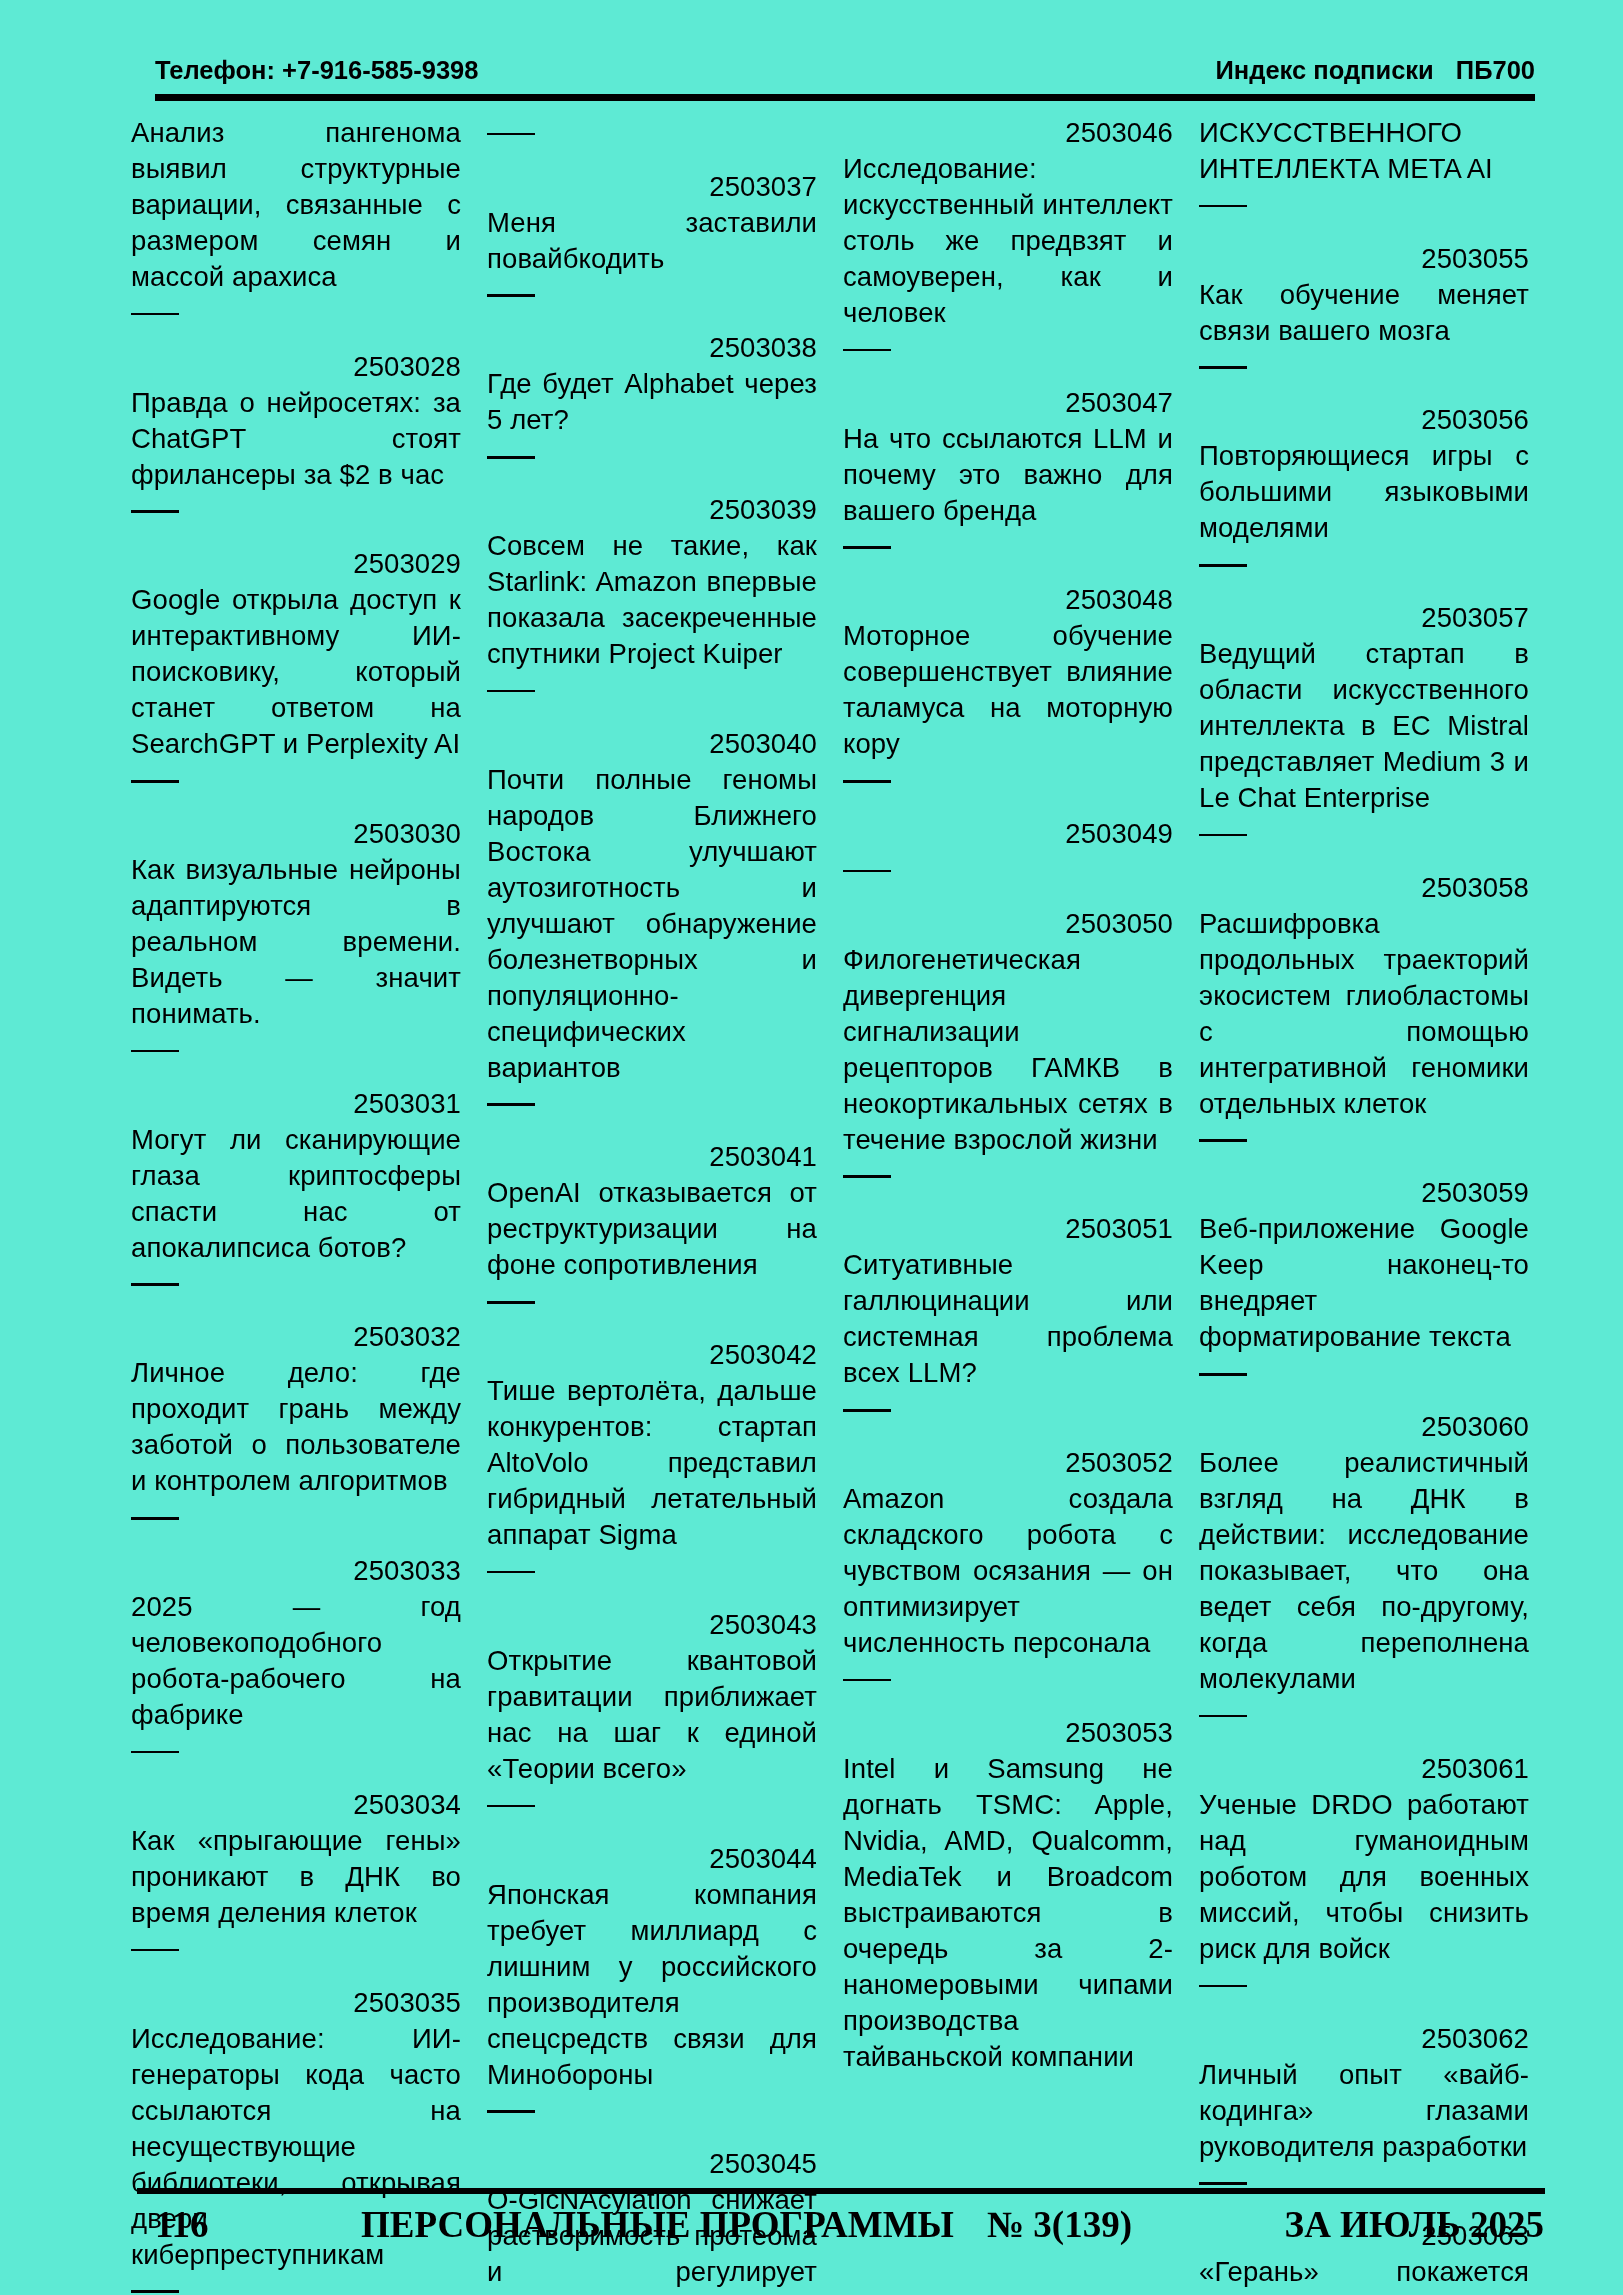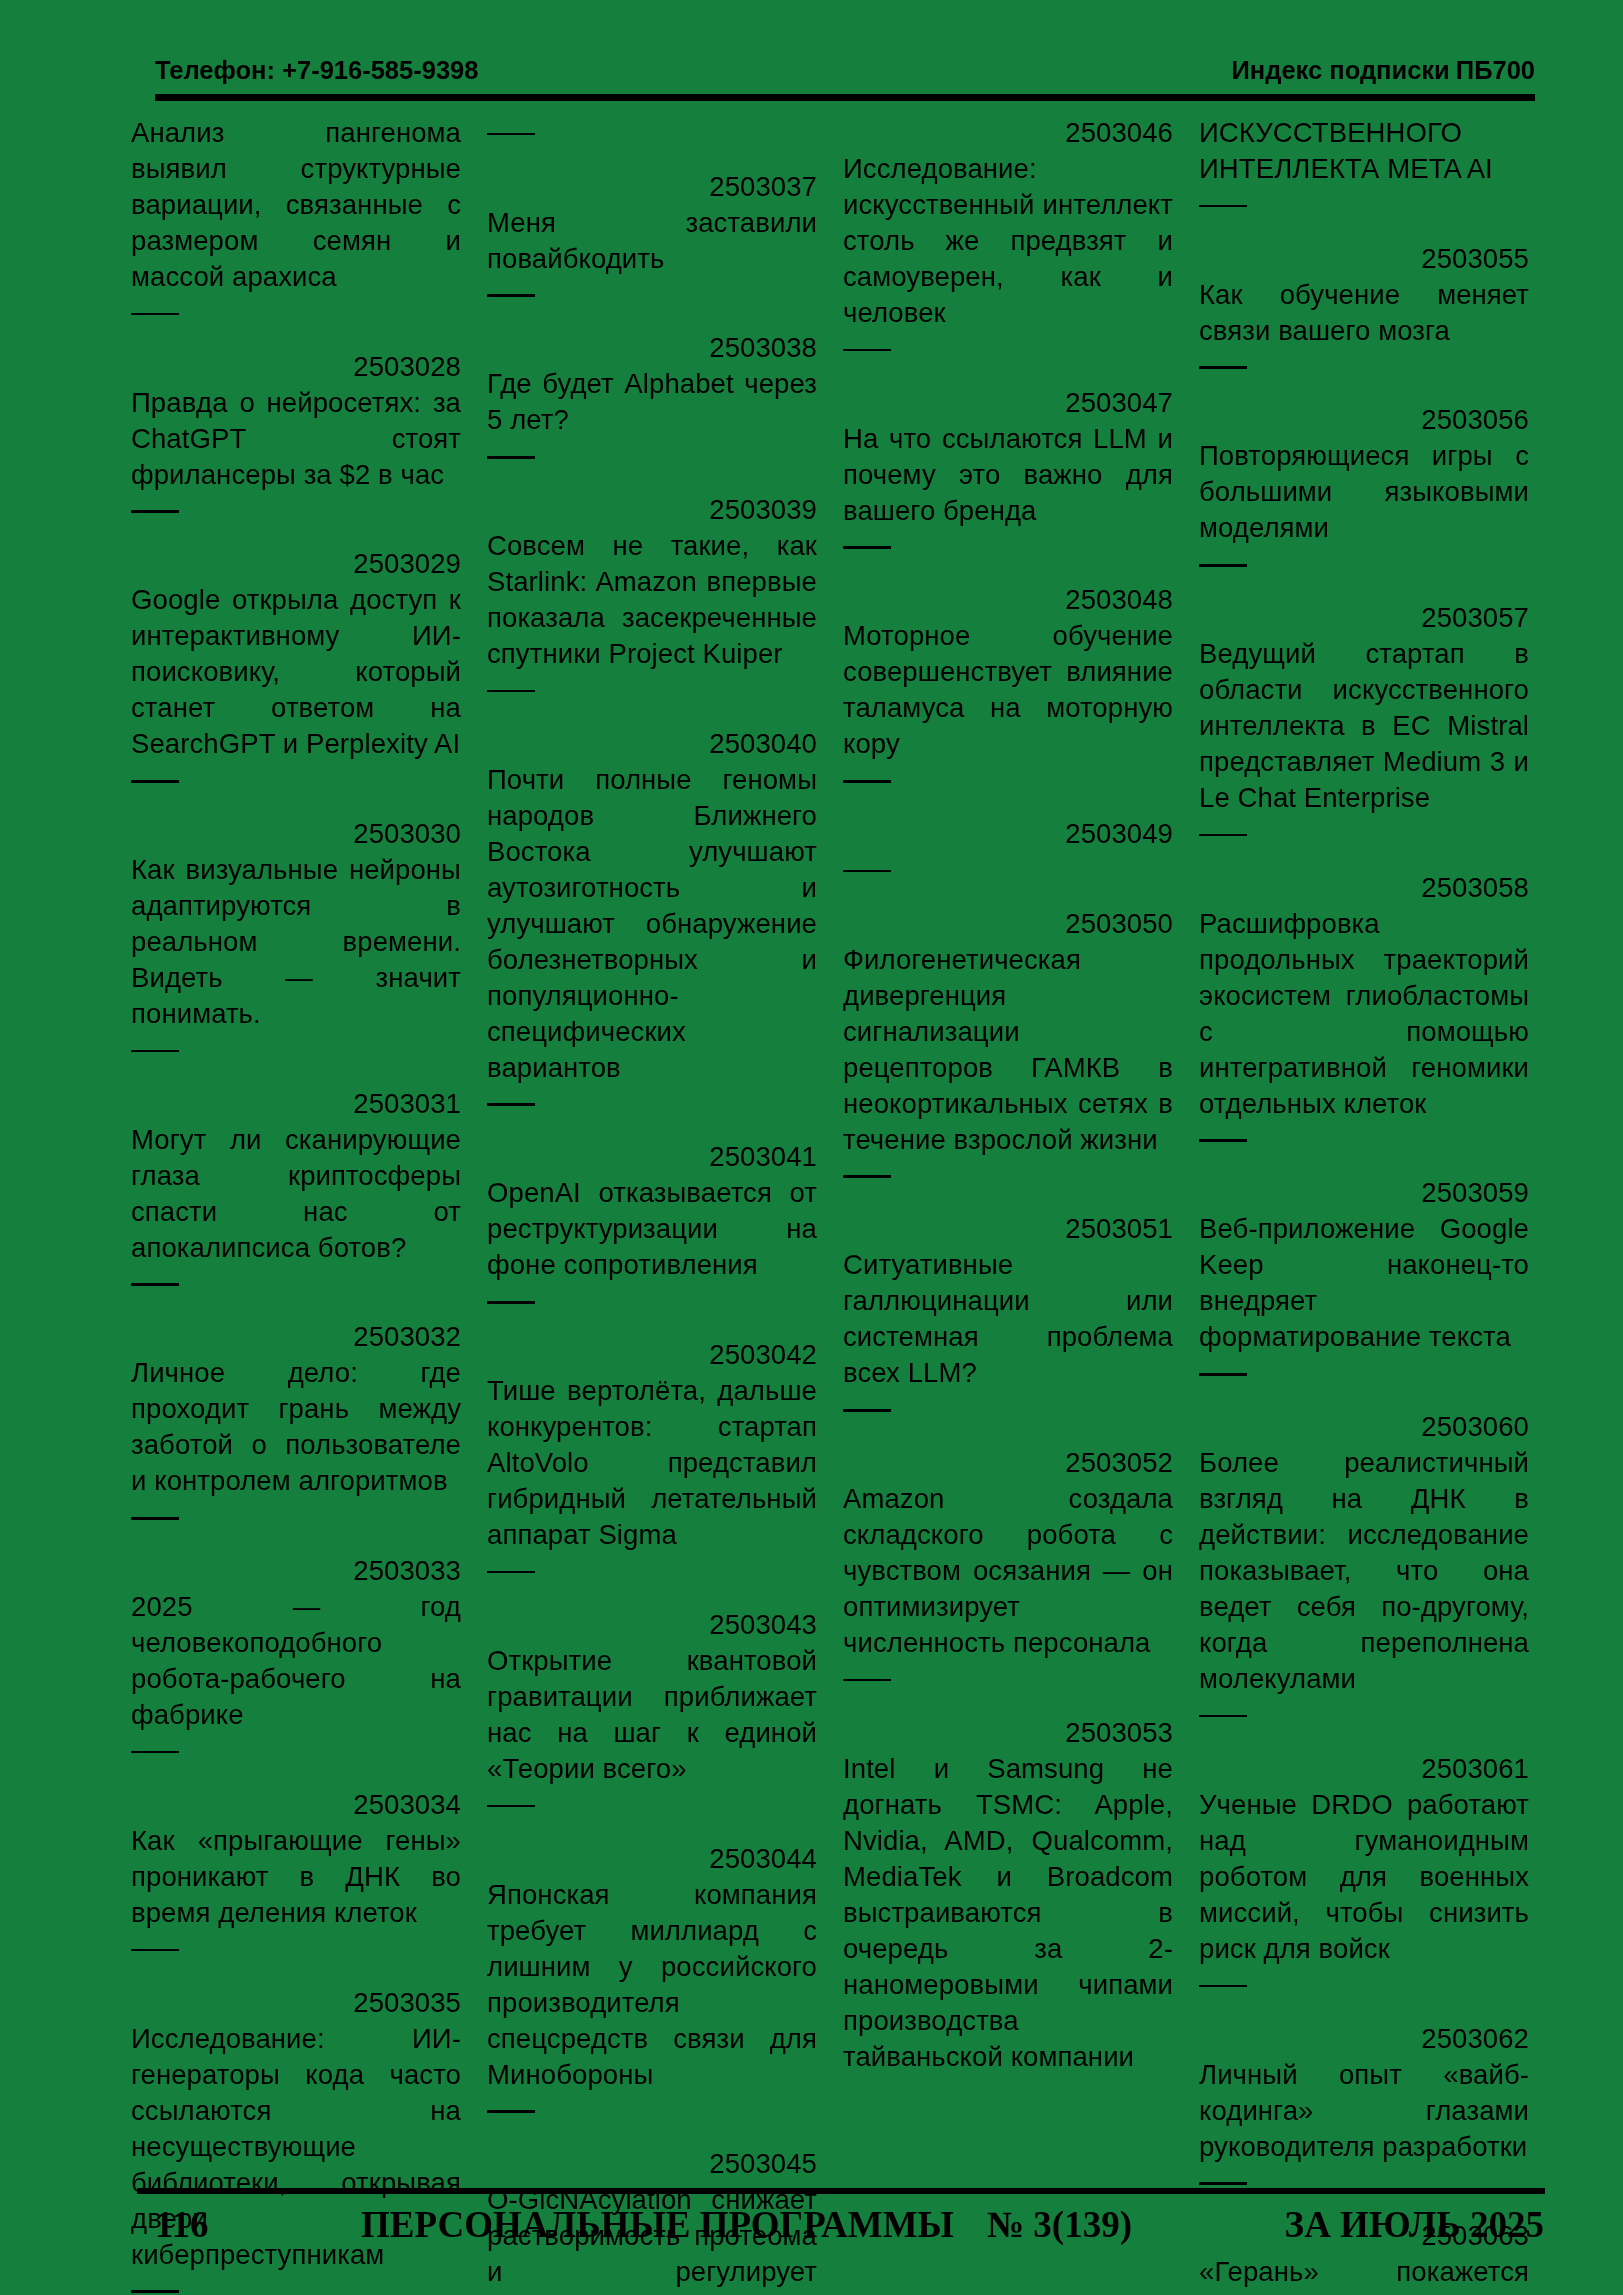--- a/index.html
+++ b/index.html
@@ -1,32 +1,32 @@
 <!DOCTYPE html>
 <html style="font-size:10.5px"><head>
 <meta charset="utf-8">
 <style>
   html,body { margin:0; padding:0; background:#888; }
   .page {
     position:relative;
     width:1623px; height:2295px;
-    background:#15803d;
+    background:#5eead4;
     color:#000;
     font-family:"Liberation Sans", sans-serif;
     overflow:hidden;
     text-decoration:underline;
   }
   .header {
     position:absolute;
     left:155px; width:1380px; top:56px;
     display:flex; justify-content:space-between; align-items:baseline;
     font-size:25.5px; font-weight:bold;
     white-space:nowrap;
   }
-  .header .sub-code { margin-left:6px; }
+  .header .sub-code { margin-left:22px; }
   .rule { position:absolute; background:#000; }
   .header-rule { left:155px; width:1380px; top:94px; height:7.2px; }
   .footer-rule { left:137px; width:1408px; top:2188px; height:5.9px; }
   .col {
     position:absolute;
     top:115px;
     width:330px;
     font-size:27.5px;
     line-height:36px;
     text-align:justify;

